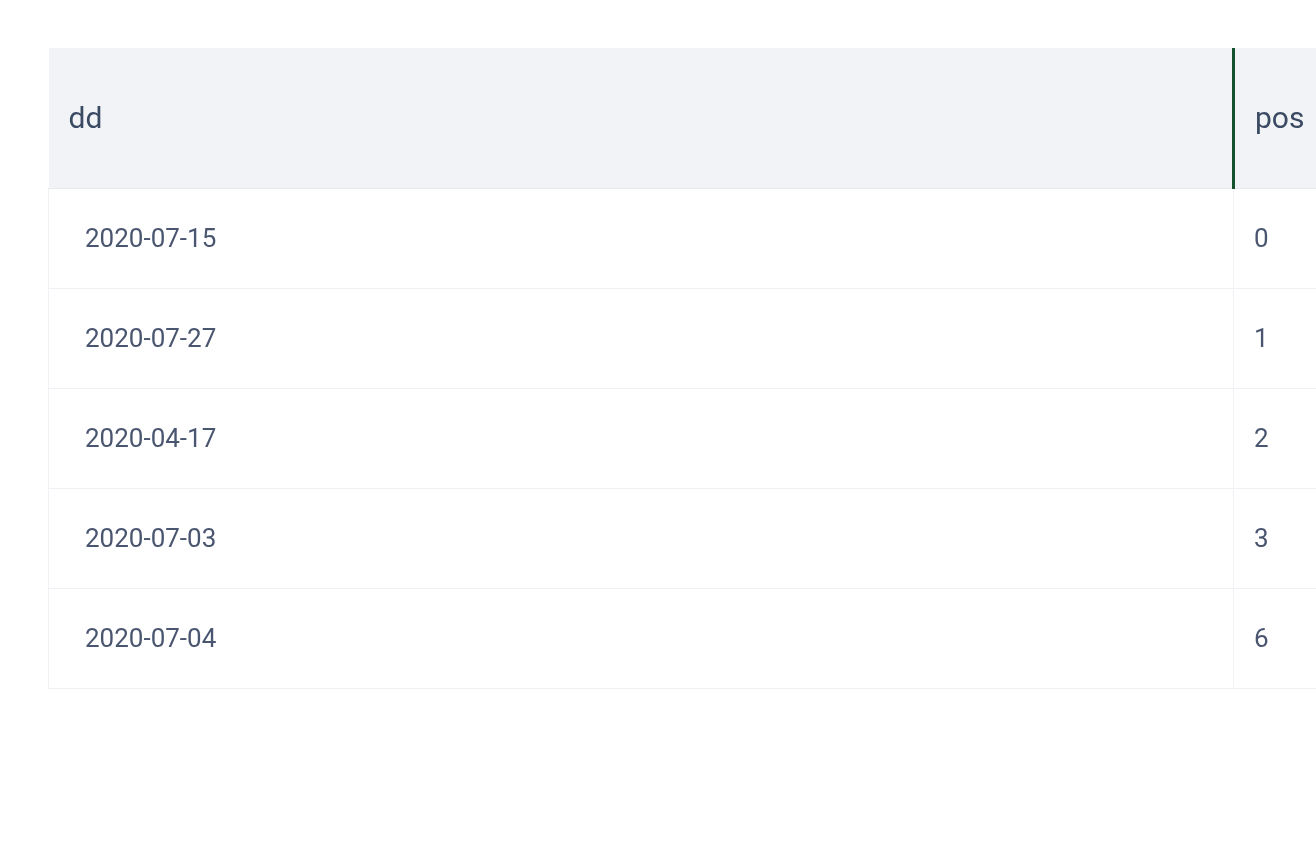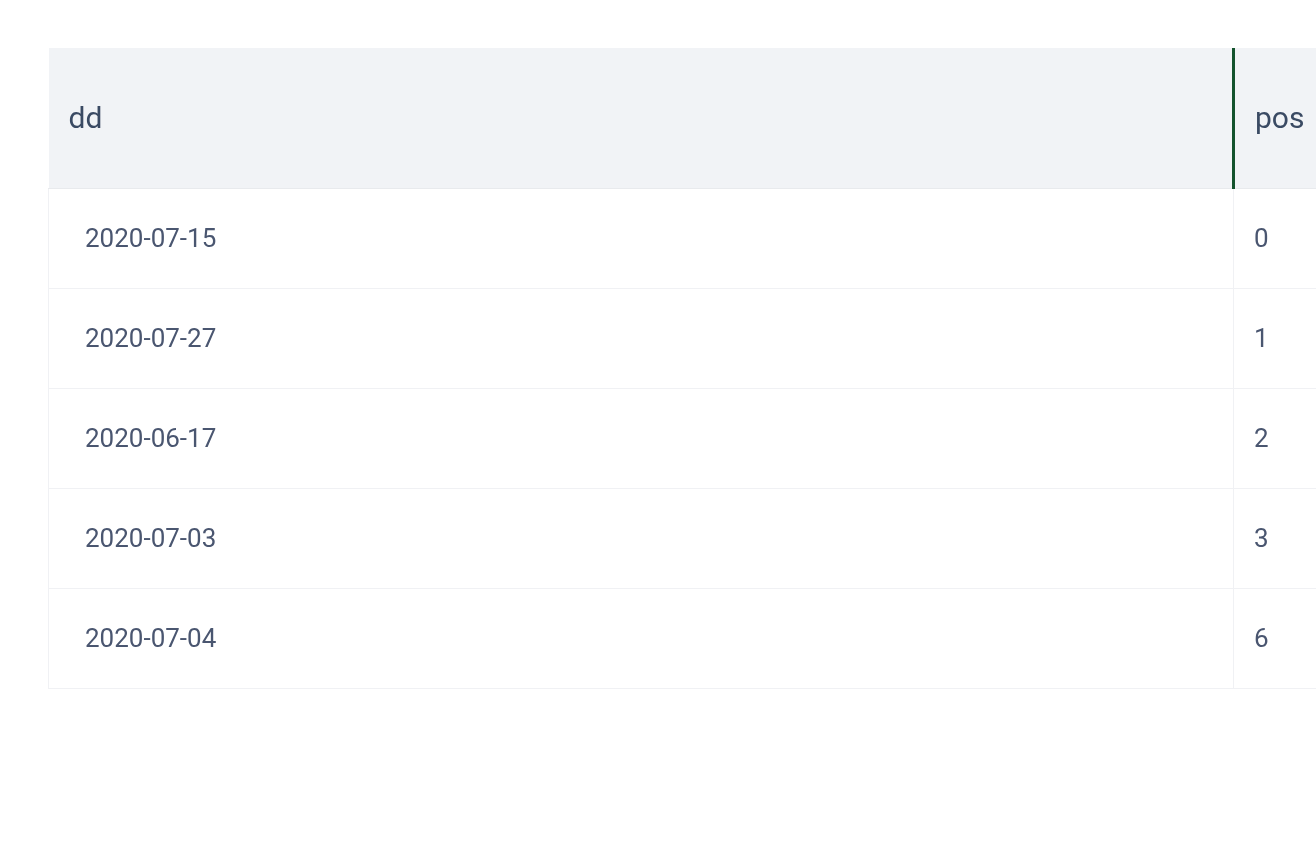--- a/index.html
+++ b/index.html
@@ -74,21 +74,21 @@
   <tbody>
     <tr>
       <td class="col-dd">2020-07-15</td>
       <td class="col-pos">0</td>
     </tr>
     <tr>
       <td class="col-dd">2020-07-27</td>
       <td class="col-pos">1</td>
     </tr>
     <tr>
-      <td class="col-dd">2020-06-17</td>
+      <td class="col-dd">2020-04-17</td>
       <td class="col-pos">2</td>
     </tr>
     <tr>
       <td class="col-dd">2020-07-03</td>
       <td class="col-pos">3</td>
     </tr>
     <tr>
       <td class="col-dd">2020-07-04</td>
       <td class="col-pos">6</td>
     </tr>

